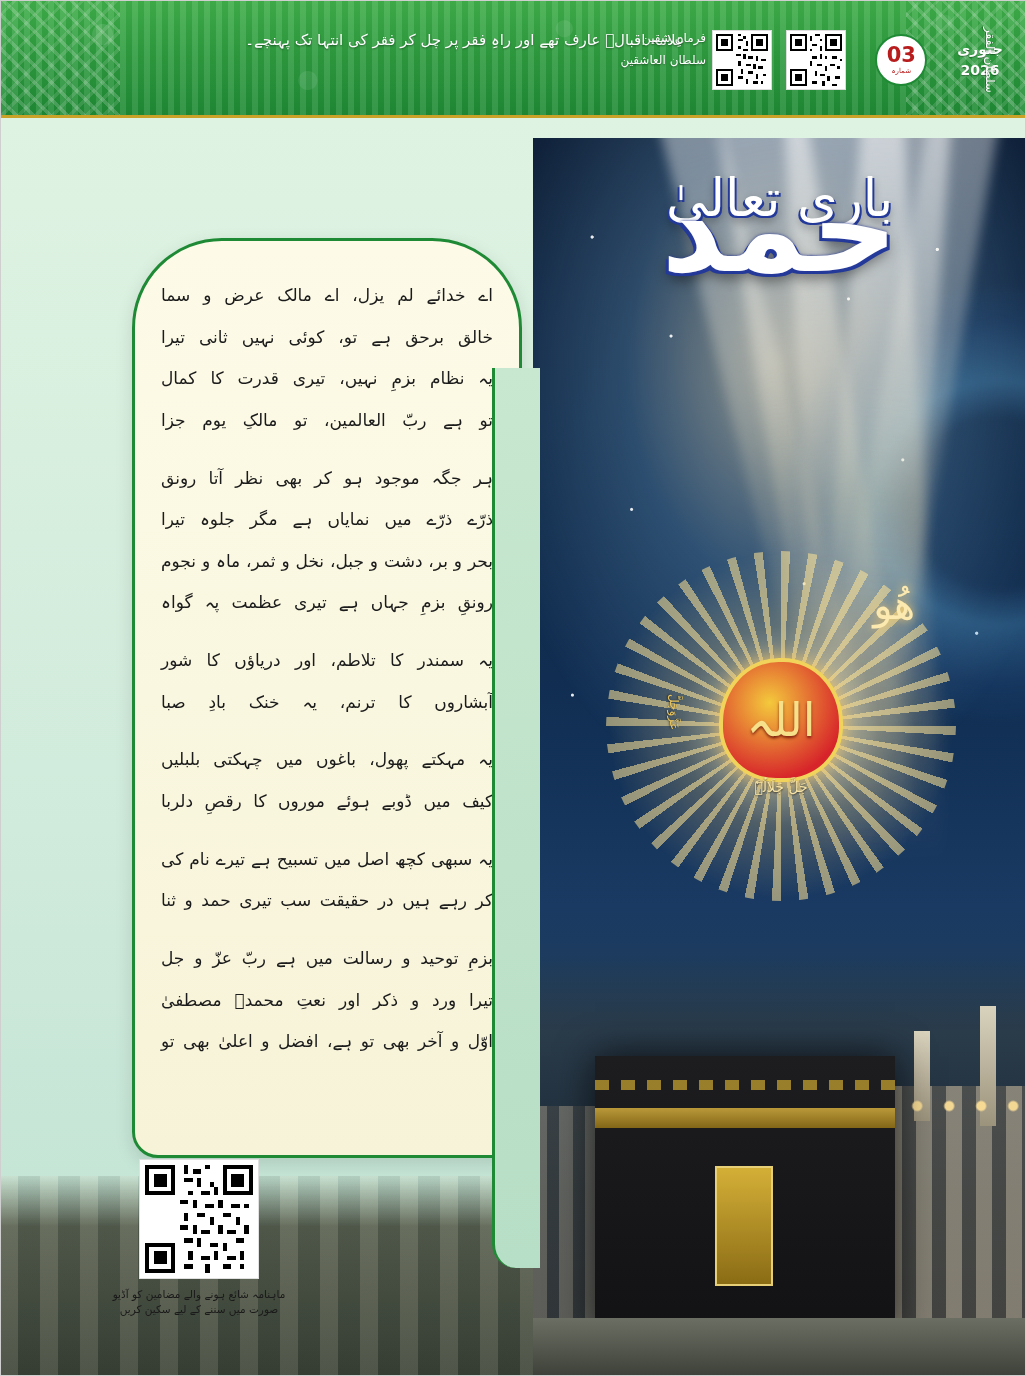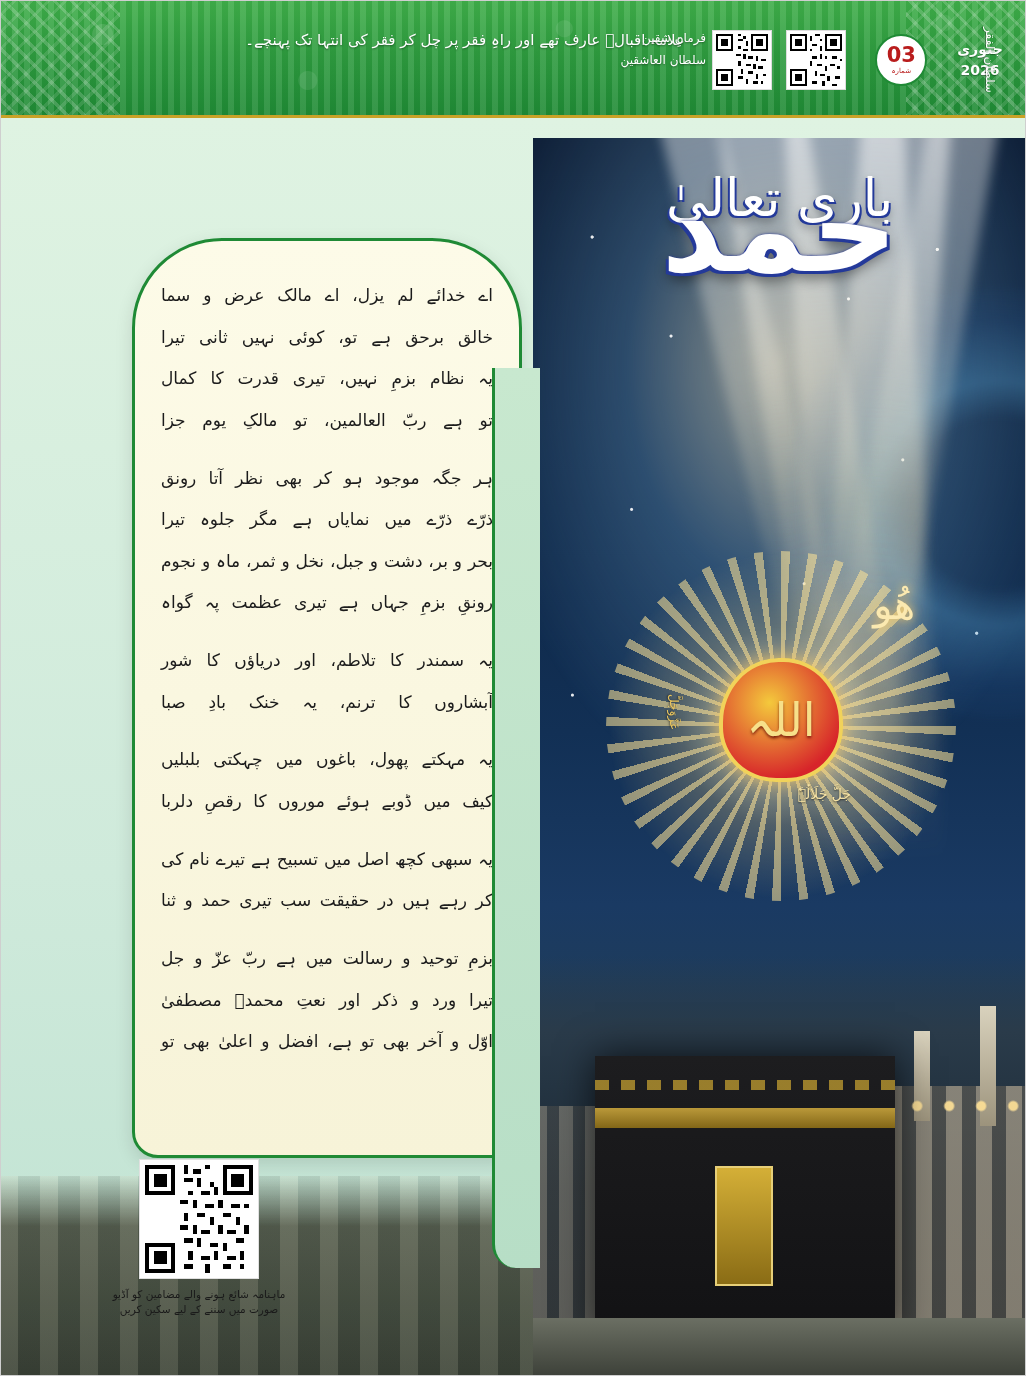--- a/index.html
+++ b/index.html
@@ -249,22 +249,22 @@
   }
   .hu-text {
     position: absolute; left: 74px; top: -64px;
     width: 140px; text-align: right;
     color: #fbe9b0;
     font-size: 40px;
     text-shadow: 0 0 10px rgba(255,200,90,.8);
     direction: rtl;
   }
   .jalla {
-    position: absolute; left: 10px; top: 140px;
-    width: 140px; 
+    position: absolute; left: 10px; top: 133px;
+    width: 140px; text-align: center;
     color: #f6e3a5; font-size: 14px; direction: rtl;
     text-shadow: 0 1px 2px rgba(0,0,0,.6);
   }
   .azzawajal {
     position: absolute; left: -34px; top: 48px;
     color: #e8c45e; font-size: 12px; direction: rtl;
     writing-mode: vertical-rl;
     text-shadow: 0 1px 2px rgba(0,0,0,.6);
   }
 

